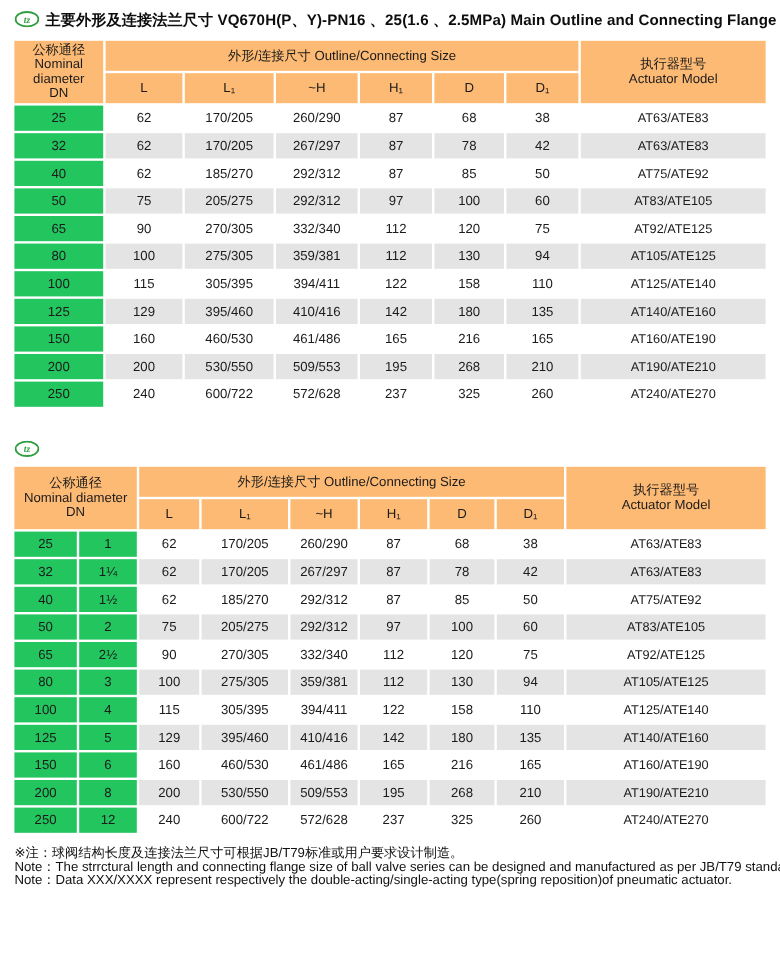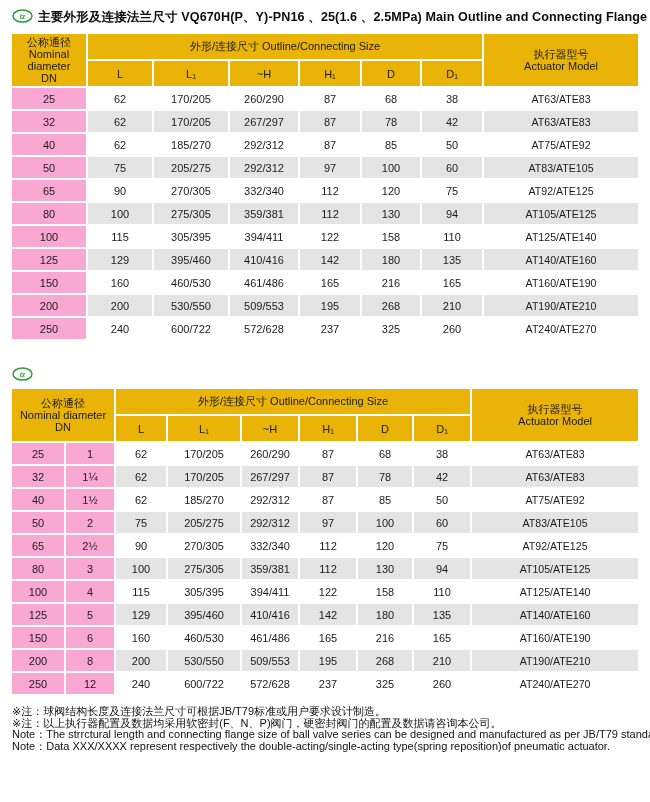--- a/index.html
+++ b/index.html
@@ -18,26 +18,26 @@
 
   table.spec {
     border-collapse: separate; border-spacing: 2px;
     width: 630px; table-layout: fixed;
   }
   table.spec th, table.spec td {
     padding: 0; text-align: center; vertical-align: middle;
     font-size: 11px; font-weight: normal; color: #1b1b1b;
     overflow: hidden;
   }
-  thead th { background: #eab308; }
+  thead th { background: #fdba74; }
   thead tr.h1 th { height: 25px; }
   thead tr.h2 th { height: 25px; }
   th.pre { white-space: pre-line; line-height: 12px; font-size: 10.6px; }
   tbody td { height: 21px; background: #ffffff; }
-  tbody td.dn { background: #f9a8d4; }
+  tbody td.dn { background: #22c55e; }
   tbody tr:nth-child(even) td.data { background: #e4e4e4; }
   tbody td.act { font-size: 10.6px; }
 
   .section-2 { margin-top: 26px; }
 
   .notes { margin: 10px 0 0 2px; }
   .note-line {
     font-size: 11px; line-height: 11.6px; color: #111111;
     white-space: nowrap;
   }
@@ -360,18 +360,17 @@
             <td class="data">325</td>
             <td class="data">260</td>
             <td class="data act">AT240/ATE270</td>
           </tr>
         </tbody>
     </table>
   </section>
 
   <div class="notes">
     <div class="note-line">※注：球阀结构长度及连接法兰尺寸可根据JB/T79标准或用户要求设计制造。</div>
-    <div class="note-line">※注：以上执行器配置及数据均采用软密封(F、N、P)阀门，硬密封阀门的配置及数据请咨询本公司。</div>
     <div class="note-line">Note：The strrctural length and connecting flange size of ball valve series can be designed and manufactured as per JB/T79 standard or users' requirements</div>
     <div class="note-line">Note：Data XXX/XXXX   represent respectively the double-acting/single-acting type(spring reposition)of pneumatic actuator.</div>
   </div>
 
 </div>
 
 </body></html>

